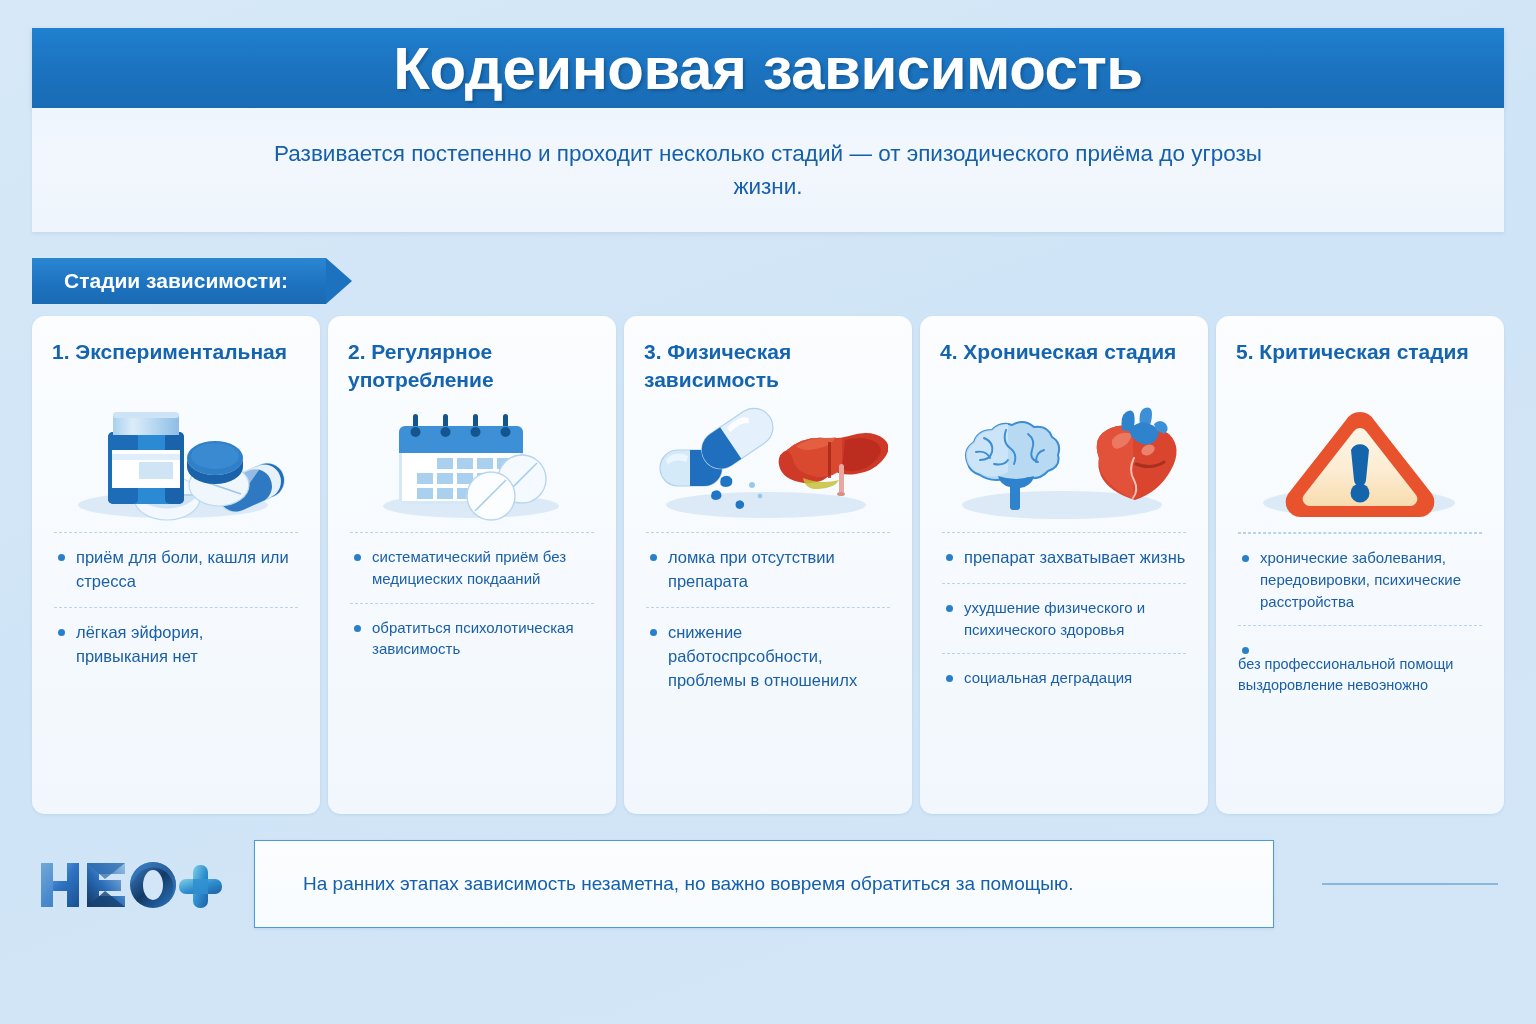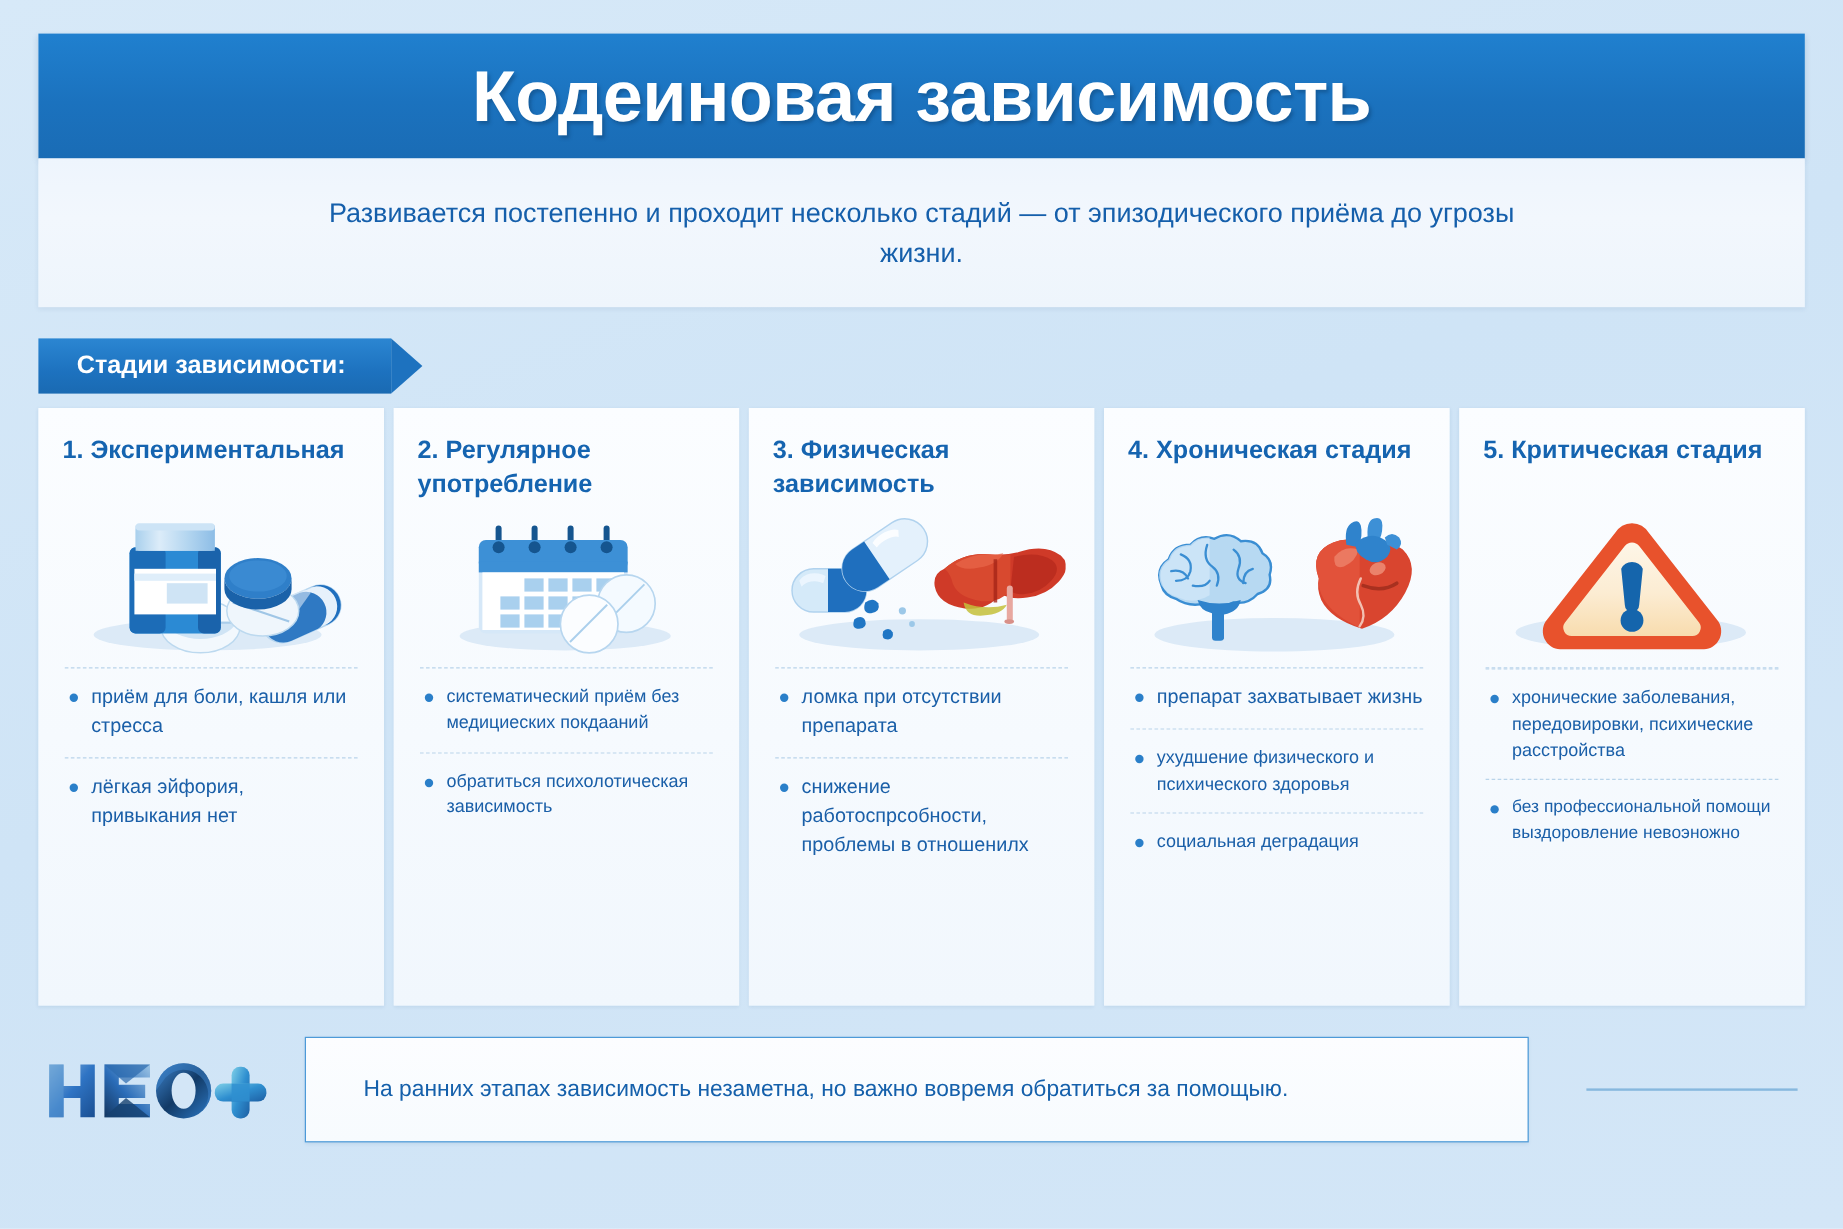--- a/index.html
+++ b/index.html
@@ -20,21 +20,21 @@
   .poster {
     position: absolute;
     inset: 0;
     display: flex;
     flex-direction: column;
   }
 
   
   .header-band {
     margin: 28px 32px 0 32px;
-    height: 104px;
+    height: 80px;
     background: linear-gradient(180deg, #2080cf 0%, #1b72be 55%, #1a6cb5 100%);
     display: flex;
     align-items: center;
     justify-content: center;
     box-shadow: 0 2px 5px rgba(20,70,120,0.18);
   }
 
   .header-title {
     color: #ffffff;
     font-size: 60px;
@@ -115,20 +115,21 @@
   }
 
   .card {
     flex: 1 1 0;
     background: linear-gradient(180deg, #fbfdff 0%, #f6fafe 55%, #f1f7fd 100%);
     box-shadow: 0 1px 3px rgba(30,80,130,0.10);
     display: flex;
     flex-direction: column;
     padding: 22px 20px 18px 20px;
     min-width: 0;
+    border-radius: 13px;
   }
 
   .card-title {
     color: #1564b0;
     font-size: 21px;
     font-weight: bold;
     line-height: 1.33;
     margin-bottom: 2px;
     min-height: 58px;
   }
@@ -167,21 +168,21 @@
     flex: 0 0 auto;
     width: 7px; height: 7px;
     border-radius: 50%;
     background: #2a7fc9;
     margin: 8px 11px 0 4px;
   }
   .bullet .btext { flex: 1; }
 
   
   .bullet.sm { font-size: 15px; }
-  .bullet.xs { font-size: 14.5px; }
+  .bullet.xs { font-size: 14.5px; flex-direction: column; }
 
   
   .footer {
     margin: 18px 32px 0 32px;
     height: 104px;
     display: flex;
     align-items: center;
     gap: 26px;
   }
 

